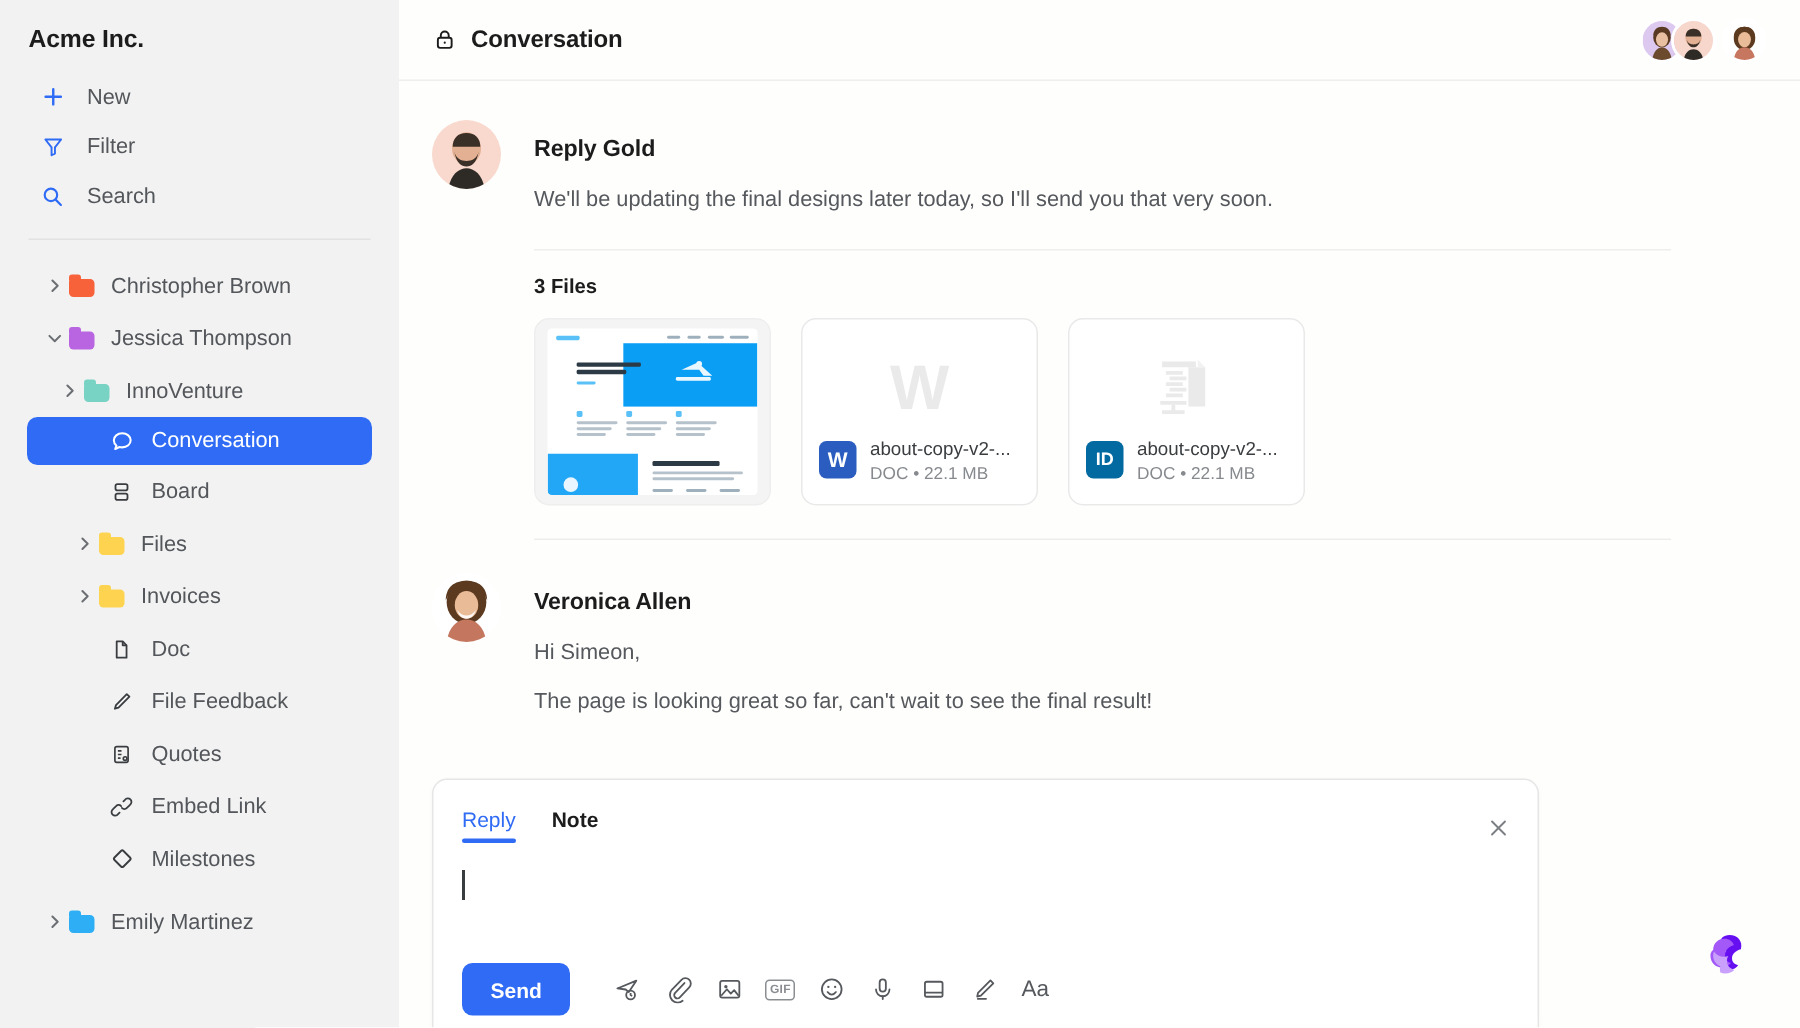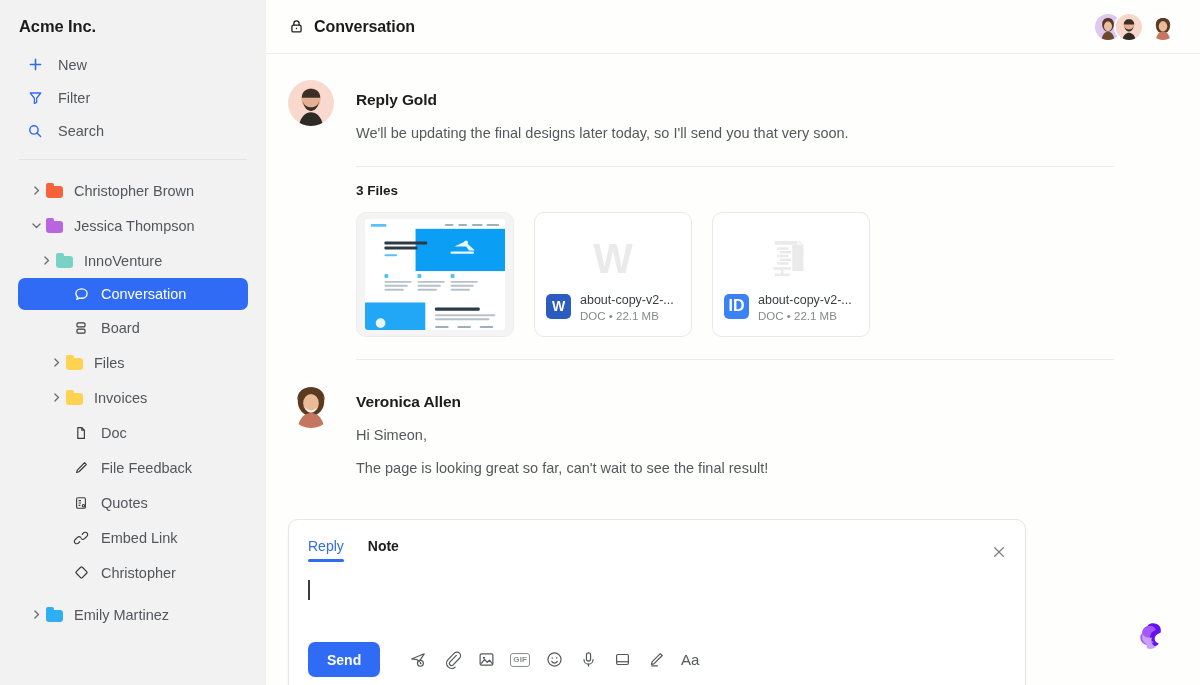--- a/index.html
+++ b/index.html
@@ -301,21 +301,21 @@
         </span>
         <span class="nlabel">Embed Link</span>
       </div>
 
       <div class="node leaf">
         <span class="leaficon">
           <svg width="17" height="17" viewBox="0 0 20 20" fill="none" stroke="#3a3d40" stroke-width="1.5" stroke-linejoin="round">
               <rect x="10" y="2.9" width="10" height="10" rx="1.4" transform="rotate(45 10 2.9)"></rect>
             </svg>
         </span>
-        <span class="nlabel">Christopher</span>
+        <span class="nlabel">Milestones</span>
       </div>
 
       <div class="node lvl0" style="margin-top:7px">
         <span class="chev">
           <svg width="11" height="11" viewBox="0 0 14 14" fill="none" stroke="#6b6e72" stroke-width="1.7" stroke-linecap="round" stroke-linejoin="round">
               <path d="M5 2.5L9.5 7 5 11.5"></path>
             </svg>
         </span>
         <span class="folder">
             <i style="background:#2eaff5"></i>
@@ -472,21 +472,21 @@
                     <path d="M26 11h4l-4-4z" fill="#f2f2f2"></path>
                   <g>
                       <path d="M9 13h9v2H9zM11 16h9v2h-9zM9 19h9v2H9zM11 22h9v2h-9zM9 25h9v2H9z"></path>
                     </g>
                   <path d="M6 29h14v2H6z"></path>
                     <path d="M12 31h2v4h-2z"></path>
                     <path d="M7 34h12v2H7z"></path>
                 </svg>
               </div>
               <div class="meta">
-                <span class="ftype" style="background:#3b82f6;font-size:16px">
+                <span class="ftype" style="background:#0369a1;font-size:12px">
                   <span>ID</span>
                 </span>
                 <span class="fnames">
                   <span class="fname">about-copy-v2-...</span>
                   <span class="fsize" style="display:block">
                     <span>DOC</span><span> • </span><span>22.1 MB</span>
                   </span>
                 </span>
               </div>
             </div>

